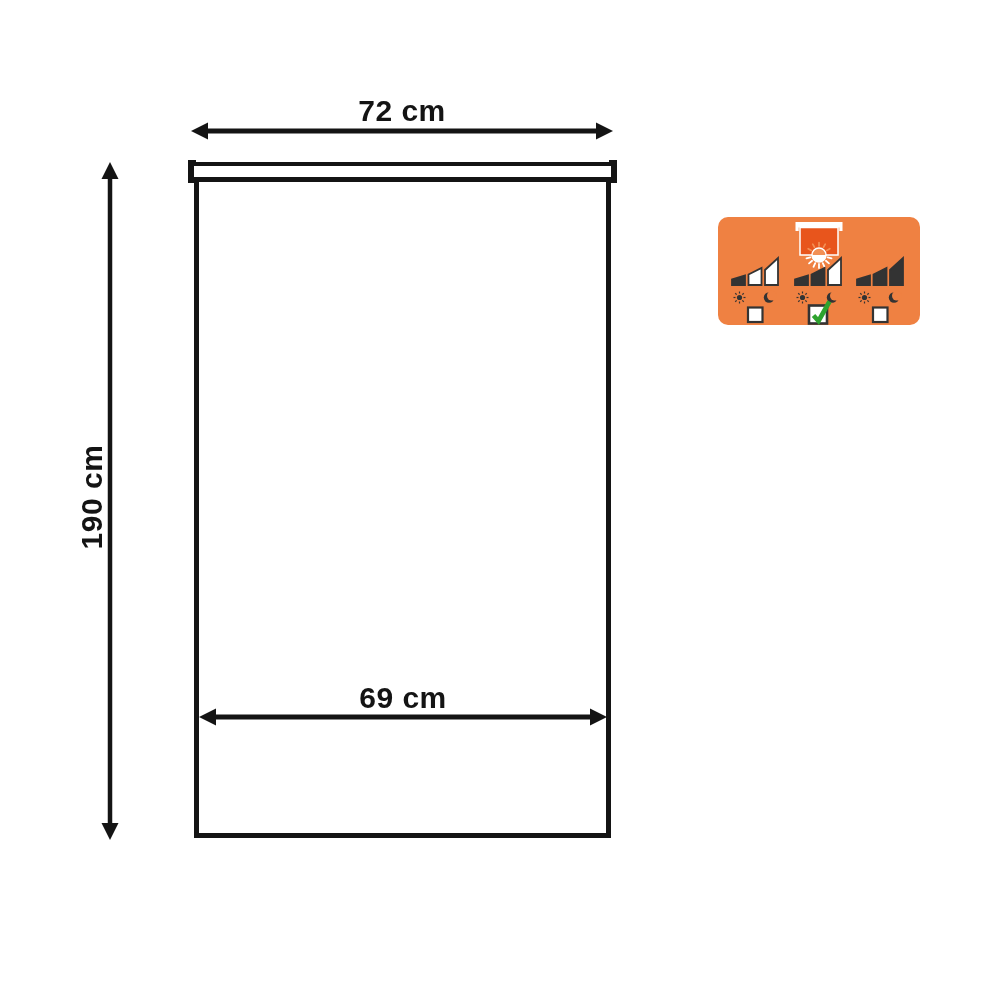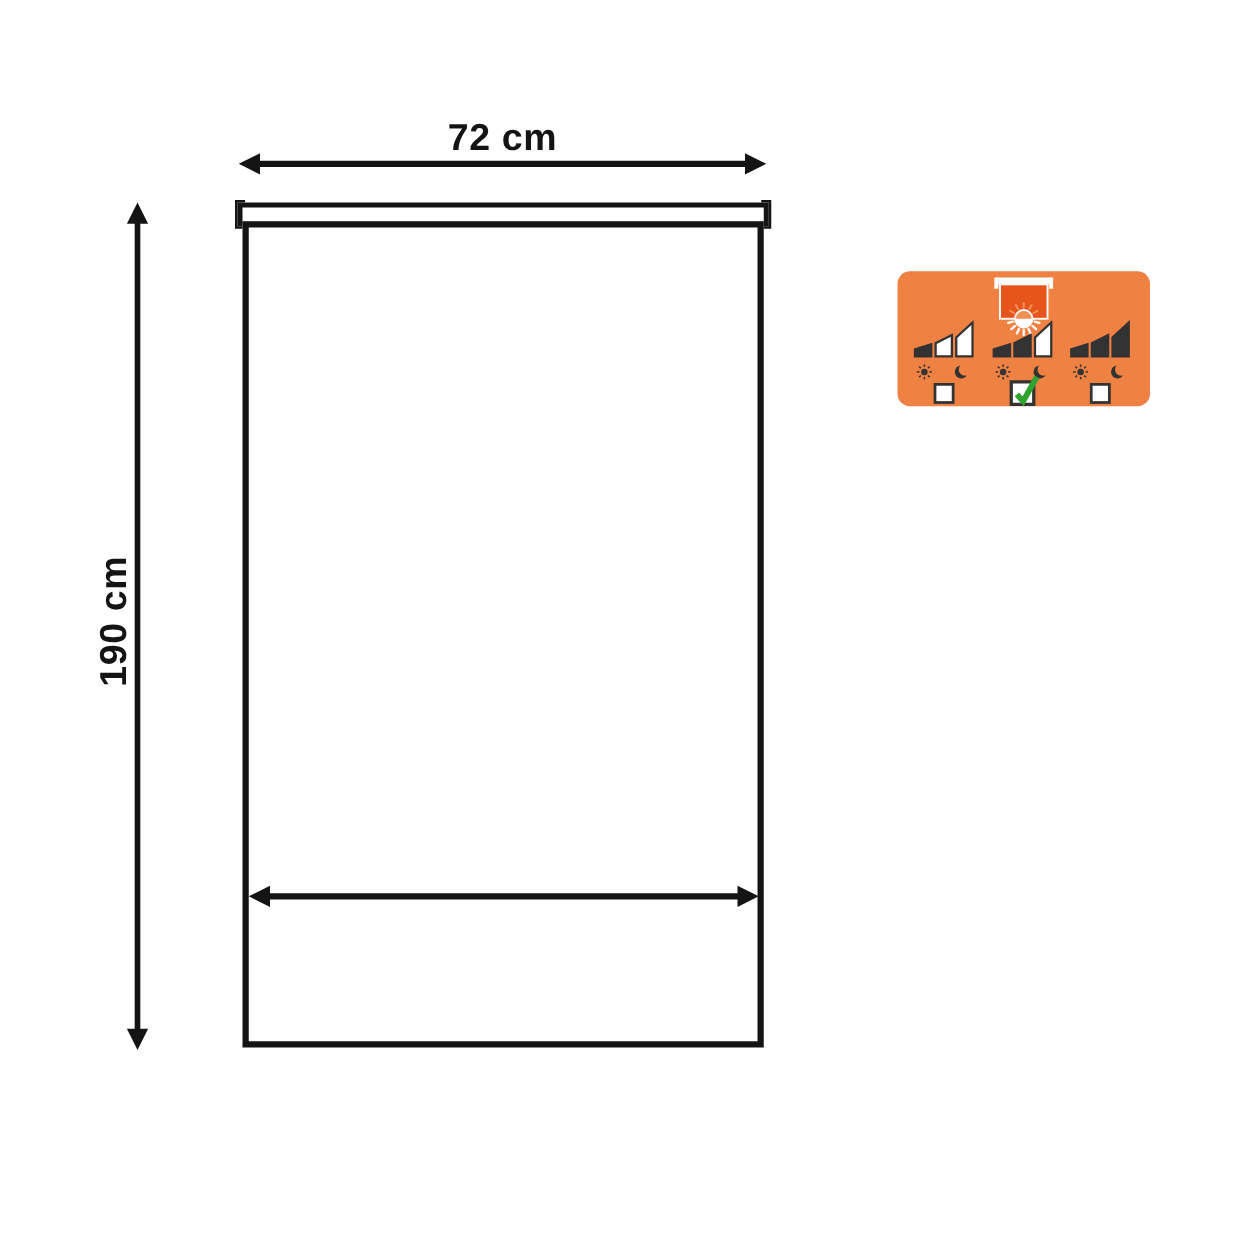--- a/index.html
+++ b/index.html
@@ -45,20 +45,21 @@
     <polygon points="10,1 1.5,18 18.5,18" fill="currentColor"></polygon>
     <polygon points="10,679 1.5,662 18.5,662" fill="currentColor"></polygon>
   </svg>
 
   <div class="abs cap" style="left:188px; top:160px; width:8px; height:23px;"></div>
   <div class="abs cap" style="left:609px; top:160px; width:8px; height:23px;"></div>
   <div class="abs cassette-bar" style="left:190px; top:162px; width:425px; height:19px;"></div>
 
   <div class="abs blind-body" style="left:194px; top:177px; width:417px; height:661px;"></div>
 
+  <div class="abs dim-label" style="left:197px; top:681px; width:412px;">69 cm</div>
 
   <svg class="abs" style="left:197px; top:707px;" width="412" height="20" viewBox="0 0 412 20">
     <line x1="14" y1="10" x2="398" y2="10" stroke="currentColor" stroke-width="5"></line>
     <polygon points="2,10 19,1.5 19,18.5" fill="currentColor"></polygon>
     <polygon points="410,10 393,1.5 393,18.5" fill="currentColor"></polygon>
   </svg>
 
   <div class="abs badge" style="left: 718px; top: 217px; width: 202px; height: 108px; background: rgb(239, 129, 66);">
 
     <svg class="abs" style="left:76px; top:3px;" width="50" height="52" viewBox="0 0 50 52">

